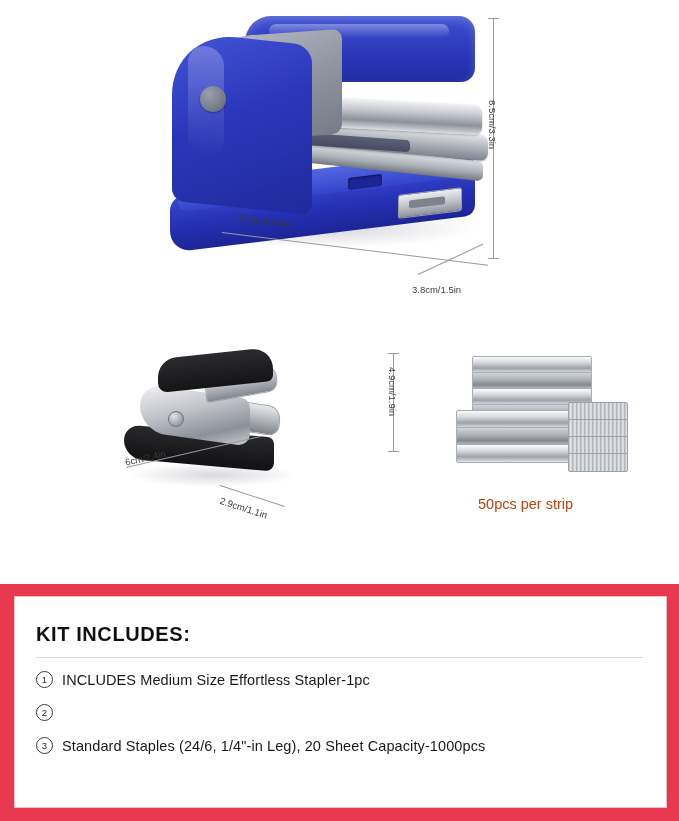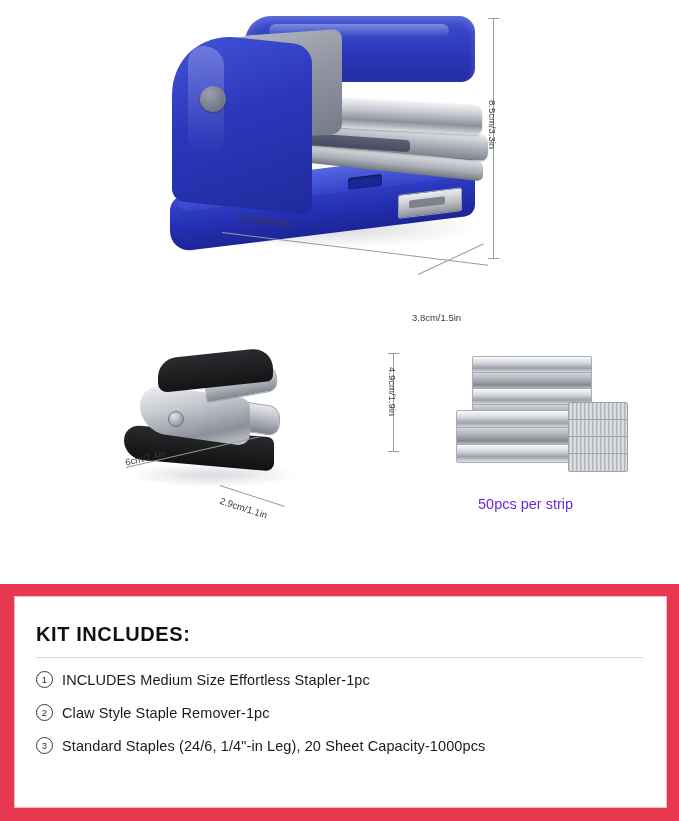--- a/index.html
+++ b/index.html
@@ -263,21 +263,20 @@
     left: 418px;
     top: 274px;
     width: 72px;
     height: 1px;
     transform: rotate(-25deg);
     transform-origin: left center;
   }
   .dim-d-main-label {
     left: 412px;
     top: 284px;
-    margin-top: 28px;
   }
 
   
   .remover-wrap {
     position: absolute;
     left: 110px;
     top: 345px;
     width: 230px;
     height: 180px;
   }
@@ -412,21 +411,21 @@
     position: absolute;
     background: repeating-linear-gradient(90deg, #b9bcc2 0px, #eceef1 2px, #9fa3aa 4px);
     border: 1px solid #9da1a8;
     border-radius: 2px;
   }
   .staples-caption {
     position: absolute;
     left: 478px;
     top: 496px;
     font-size: 14.5px;
-    color: #6d28d9;
+    color: #c2410c;
   }
 
   
   .kit-panel {
     position: absolute;
     left: 0px;
     top: 584px;
     width: 679px;
     height: 237px;
     background: #e8384f;
@@ -566,21 +565,20 @@
       <div class="kit-rule"></div>
       <div class="kit-list">
 
         <div class="kit-item">
           <div class="kit-num">1</div>
           <div class="kit-text">INCLUDES Medium Size Effortless Stapler-1pc</div>
         </div>
 
         <div class="kit-item">
           <div class="kit-num">2</div>
-          <div class="kit-text">Claw Style Staple Remover-1pc</div>
         </div>
 
         <div class="kit-item">
           <div class="kit-num">3</div>
           <div class="kit-text">Standard Staples (24/6, 1/4"-in Leg), 20 Sheet Capacity-1000pcs</div>
         </div>
 
       </div>
     </div>
   </div>

